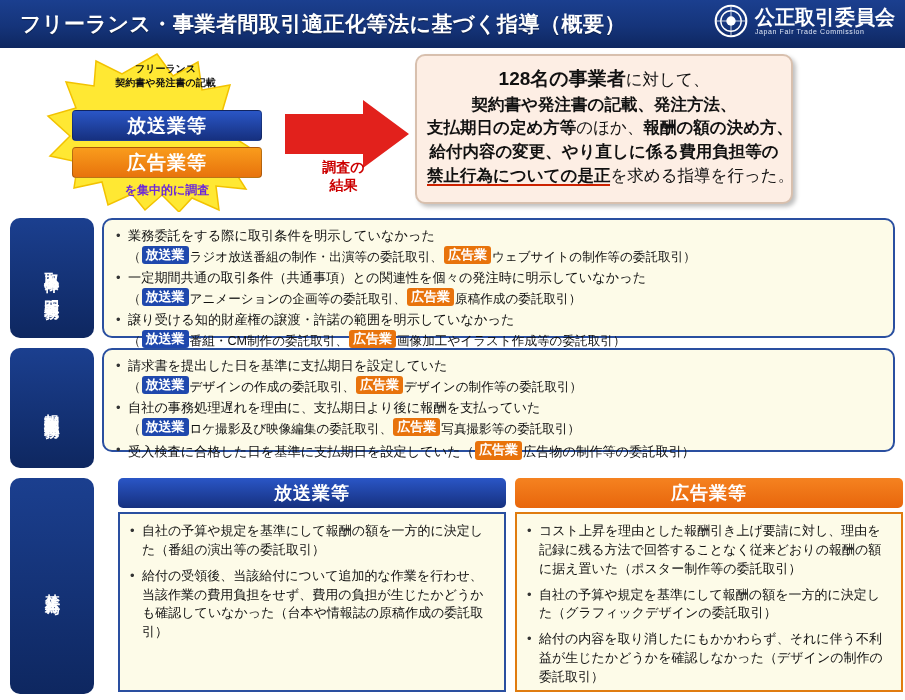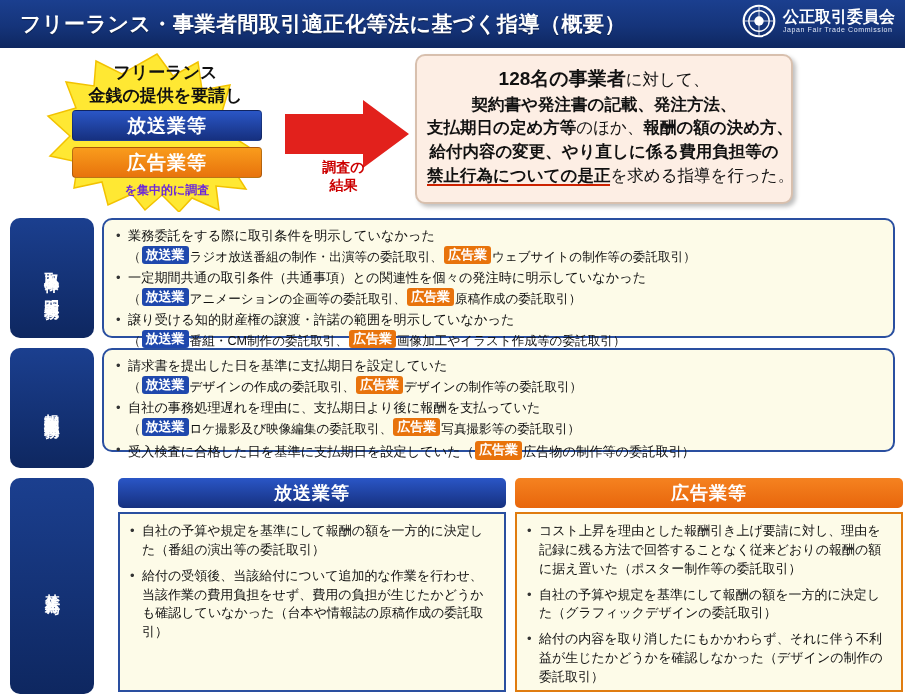--- a/index.html
+++ b/index.html
@@ -22,31 +22,31 @@
   .header-title {
     color:#fff; font-size:21px; font-weight:bold; letter-spacing:0.5px;
     margin-left:20px; text-shadow:0 1px 1px rgba(0,0,0,.4);
     white-space:nowrap;
   }
   .jftc-logo {
     position:absolute; right:10px; top:4px; display:flex; align-items:center; gap:7px;
   }
   .jftc-seal { width:34px; height:34px; }
   .jftc-text { display:flex; flex-direction:column; line-height:1.05; }
-  .jftc-jp { color:#fff; font-size:16px; font-weight:bold; }
+  .jftc-jp { color:#fff; font-size:20px; font-weight:bold; }
   .jftc-en { color:#dfe6f5; font-size:7px; letter-spacing:0.6px; }
 
   
   .topzone { position:absolute; left:0; top:48px; width:905px; height:165px; }
 
   .burst { position:absolute; left:22px; top:4px; width:270px; height:160px; }
   .burst svg { position:absolute; left:0; top:0; }
   .burst-label {
     position:absolute; left:56px; top:10px; width:175px; text-align:center;
-    font-size:17px; font-weight:bold; color:#111; line-height:1.35;
+    font-size:10px; font-weight:bold; color:#111; line-height:1.35;
   }
   .chip {
     position:absolute; left:50px; width:190px; height:31px;
     border-radius:4px; display:flex; align-items:center; justify-content:center;
     color:#fff; font-size:19px; font-weight:bold; letter-spacing:1px;
     border:1px solid rgba(0,0,0,.25);
   }
   .chip-broadcast { top:58px; background:linear-gradient(to bottom,#2a56c6,#16307f); }
   .chip-ad { top:95px; background:linear-gradient(to bottom,#f99c1c,#e8730c); }
   .burst-foot {
@@ -153,21 +153,21 @@
   </div>
 
   <div class="topzone">
 
     <div class="burst">
       <svg width="270" height="160" viewBox="0 0 270 160">
         <polygon points="135,2 151,24 176,10 180,38 208,33 200,60 229,64 211,85 236,101 208,112 224,137 194,134 197,158 170,146 157,160 140,143 123,158 110,142 86,153 80,130 52,136 56,110 28,104 48,84 26,64 54,56 44,30 72,34 74,9 100,22" fill="#ffe833" stroke="#f2c200" stroke-width="1.5"></polygon>
       </svg>
       <div class="burst-label">
         <div>フリーランス</div>
-        <div>金銭の提供を要請し</div>
+        <div>契約書や発注書の記載</div>
       </div>
       <div class="chip chip-broadcast">放送業等</div>
       <div class="chip chip-ad">広告業等</div>
       <div class="burst-foot">を集中的に調査</div>
     </div>
 
     <div class="arrow">
       <svg width="125" height="68" viewBox="0 0 125 68">
         <polygon points="0,14 78,14 78,0 124,34 78,68 78,54 0,54" fill="#e2211c"></polygon>
       </svg>

